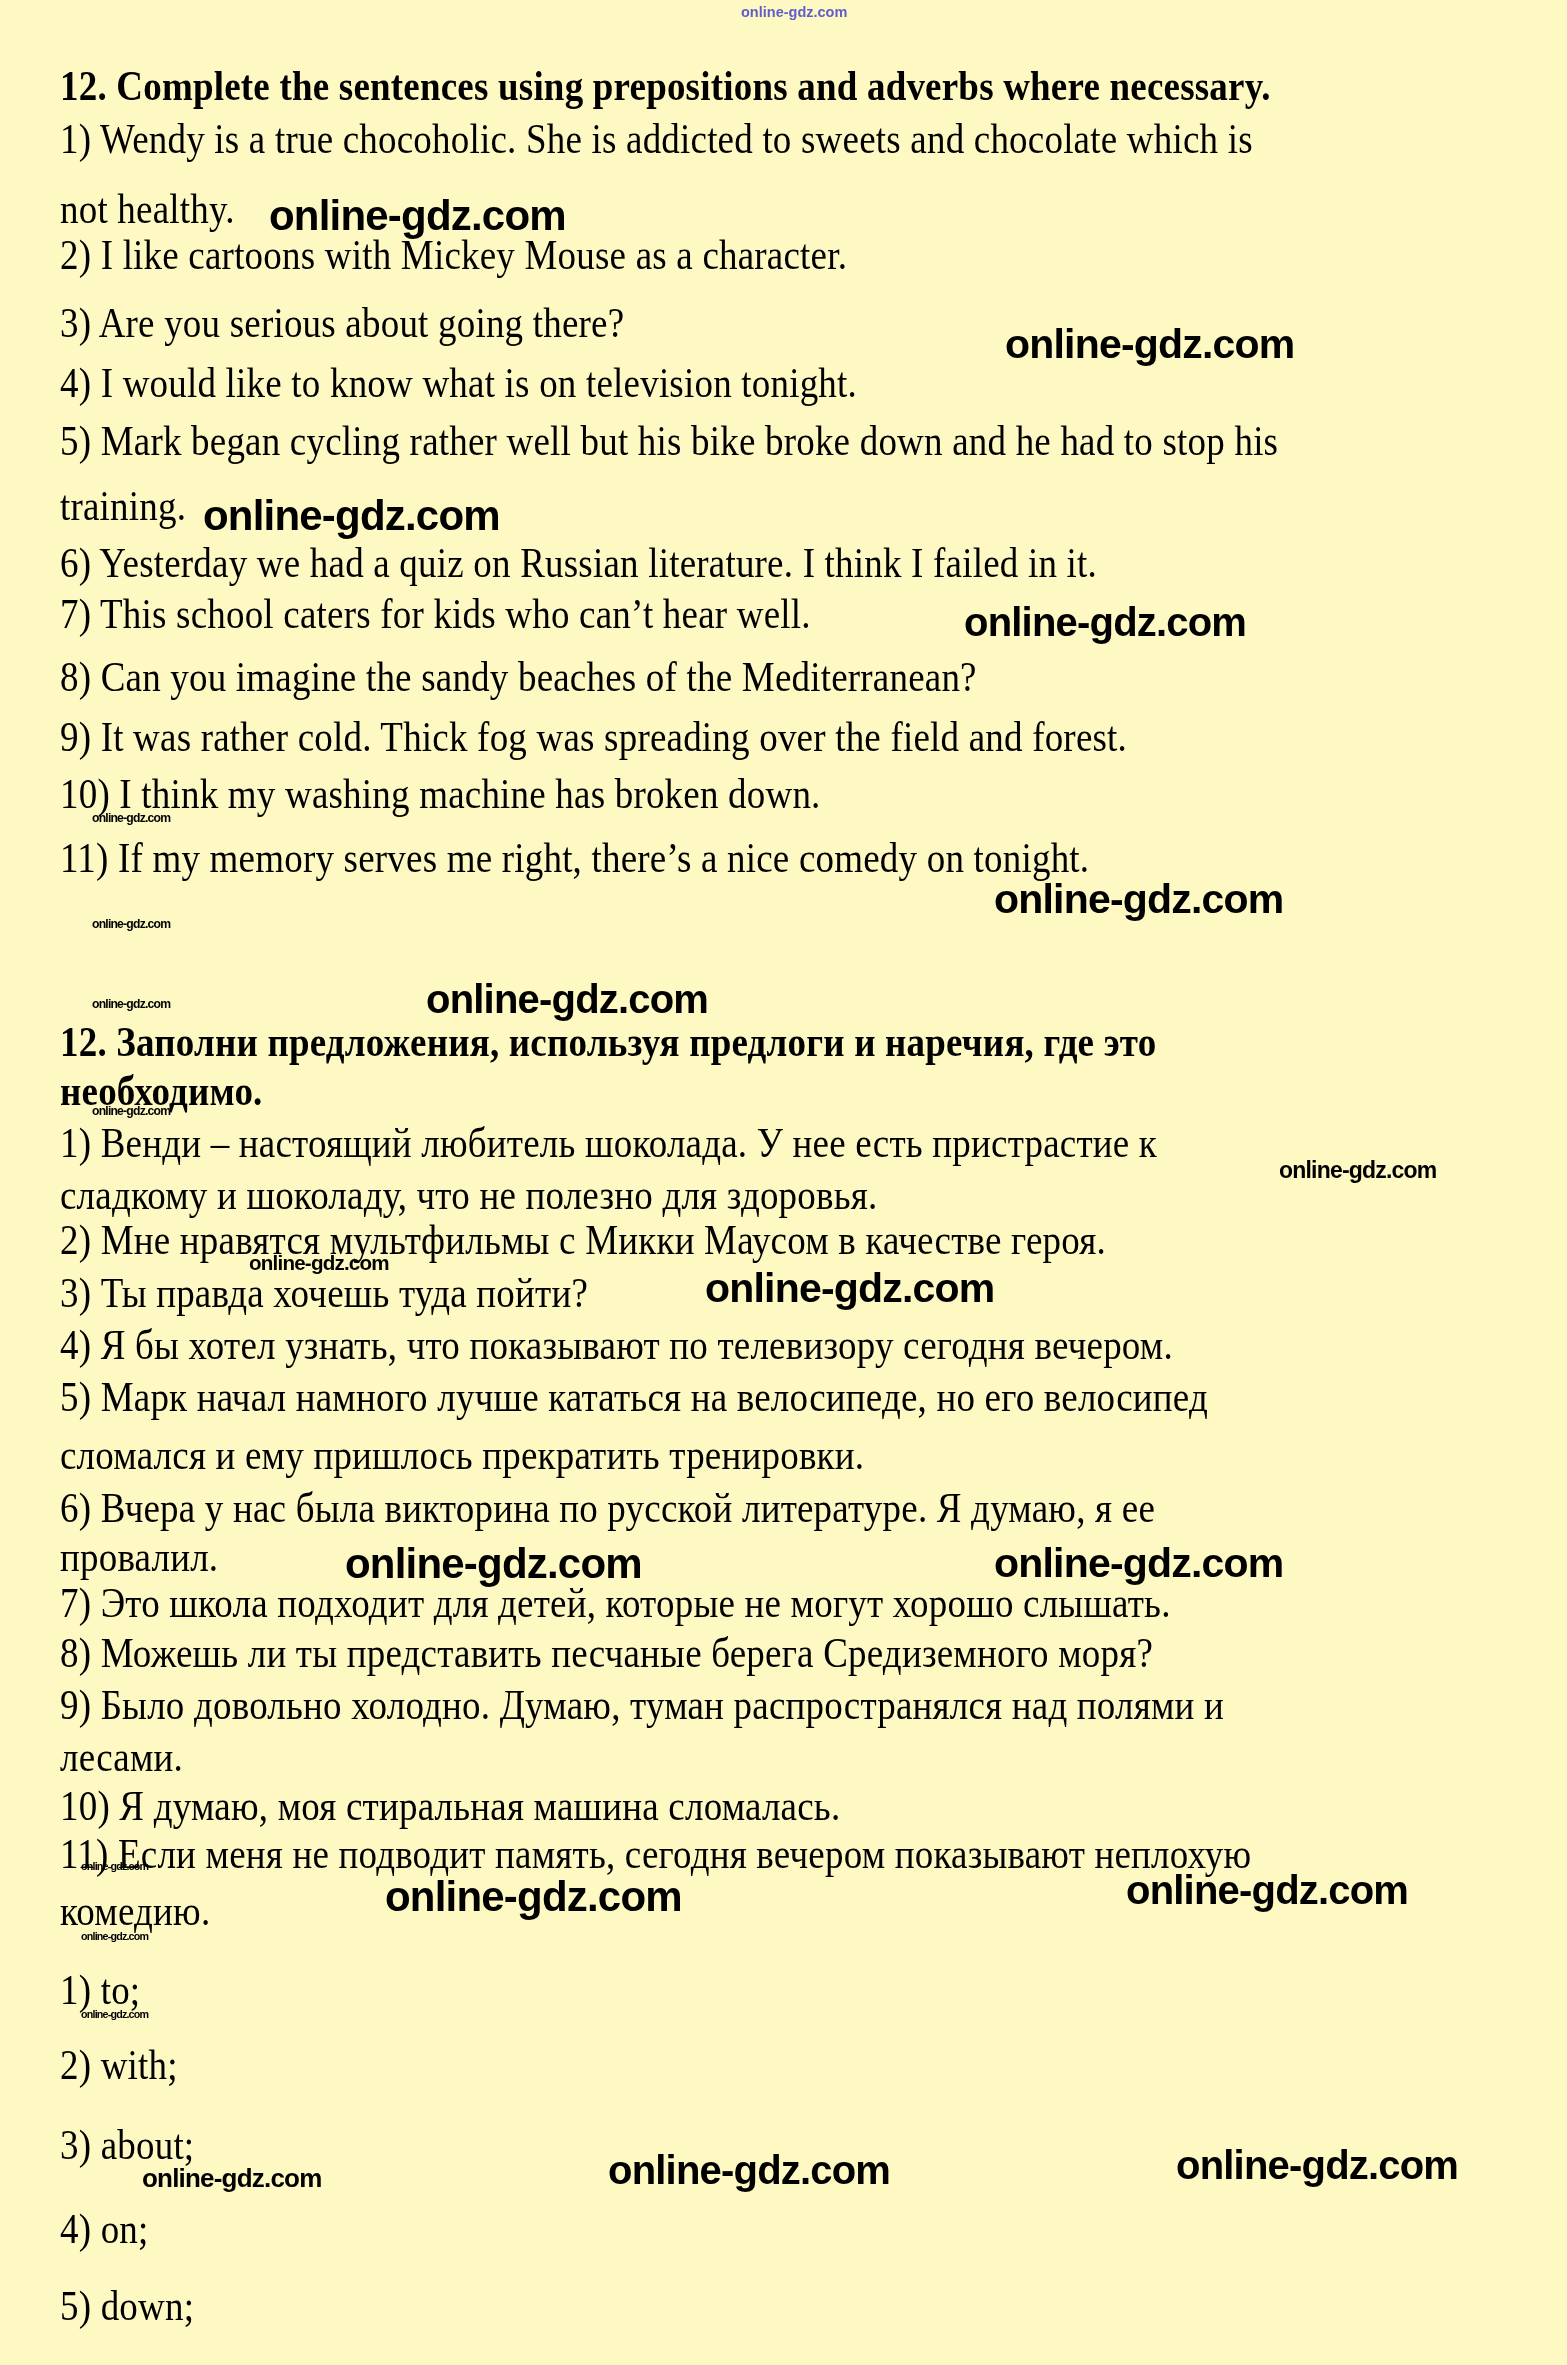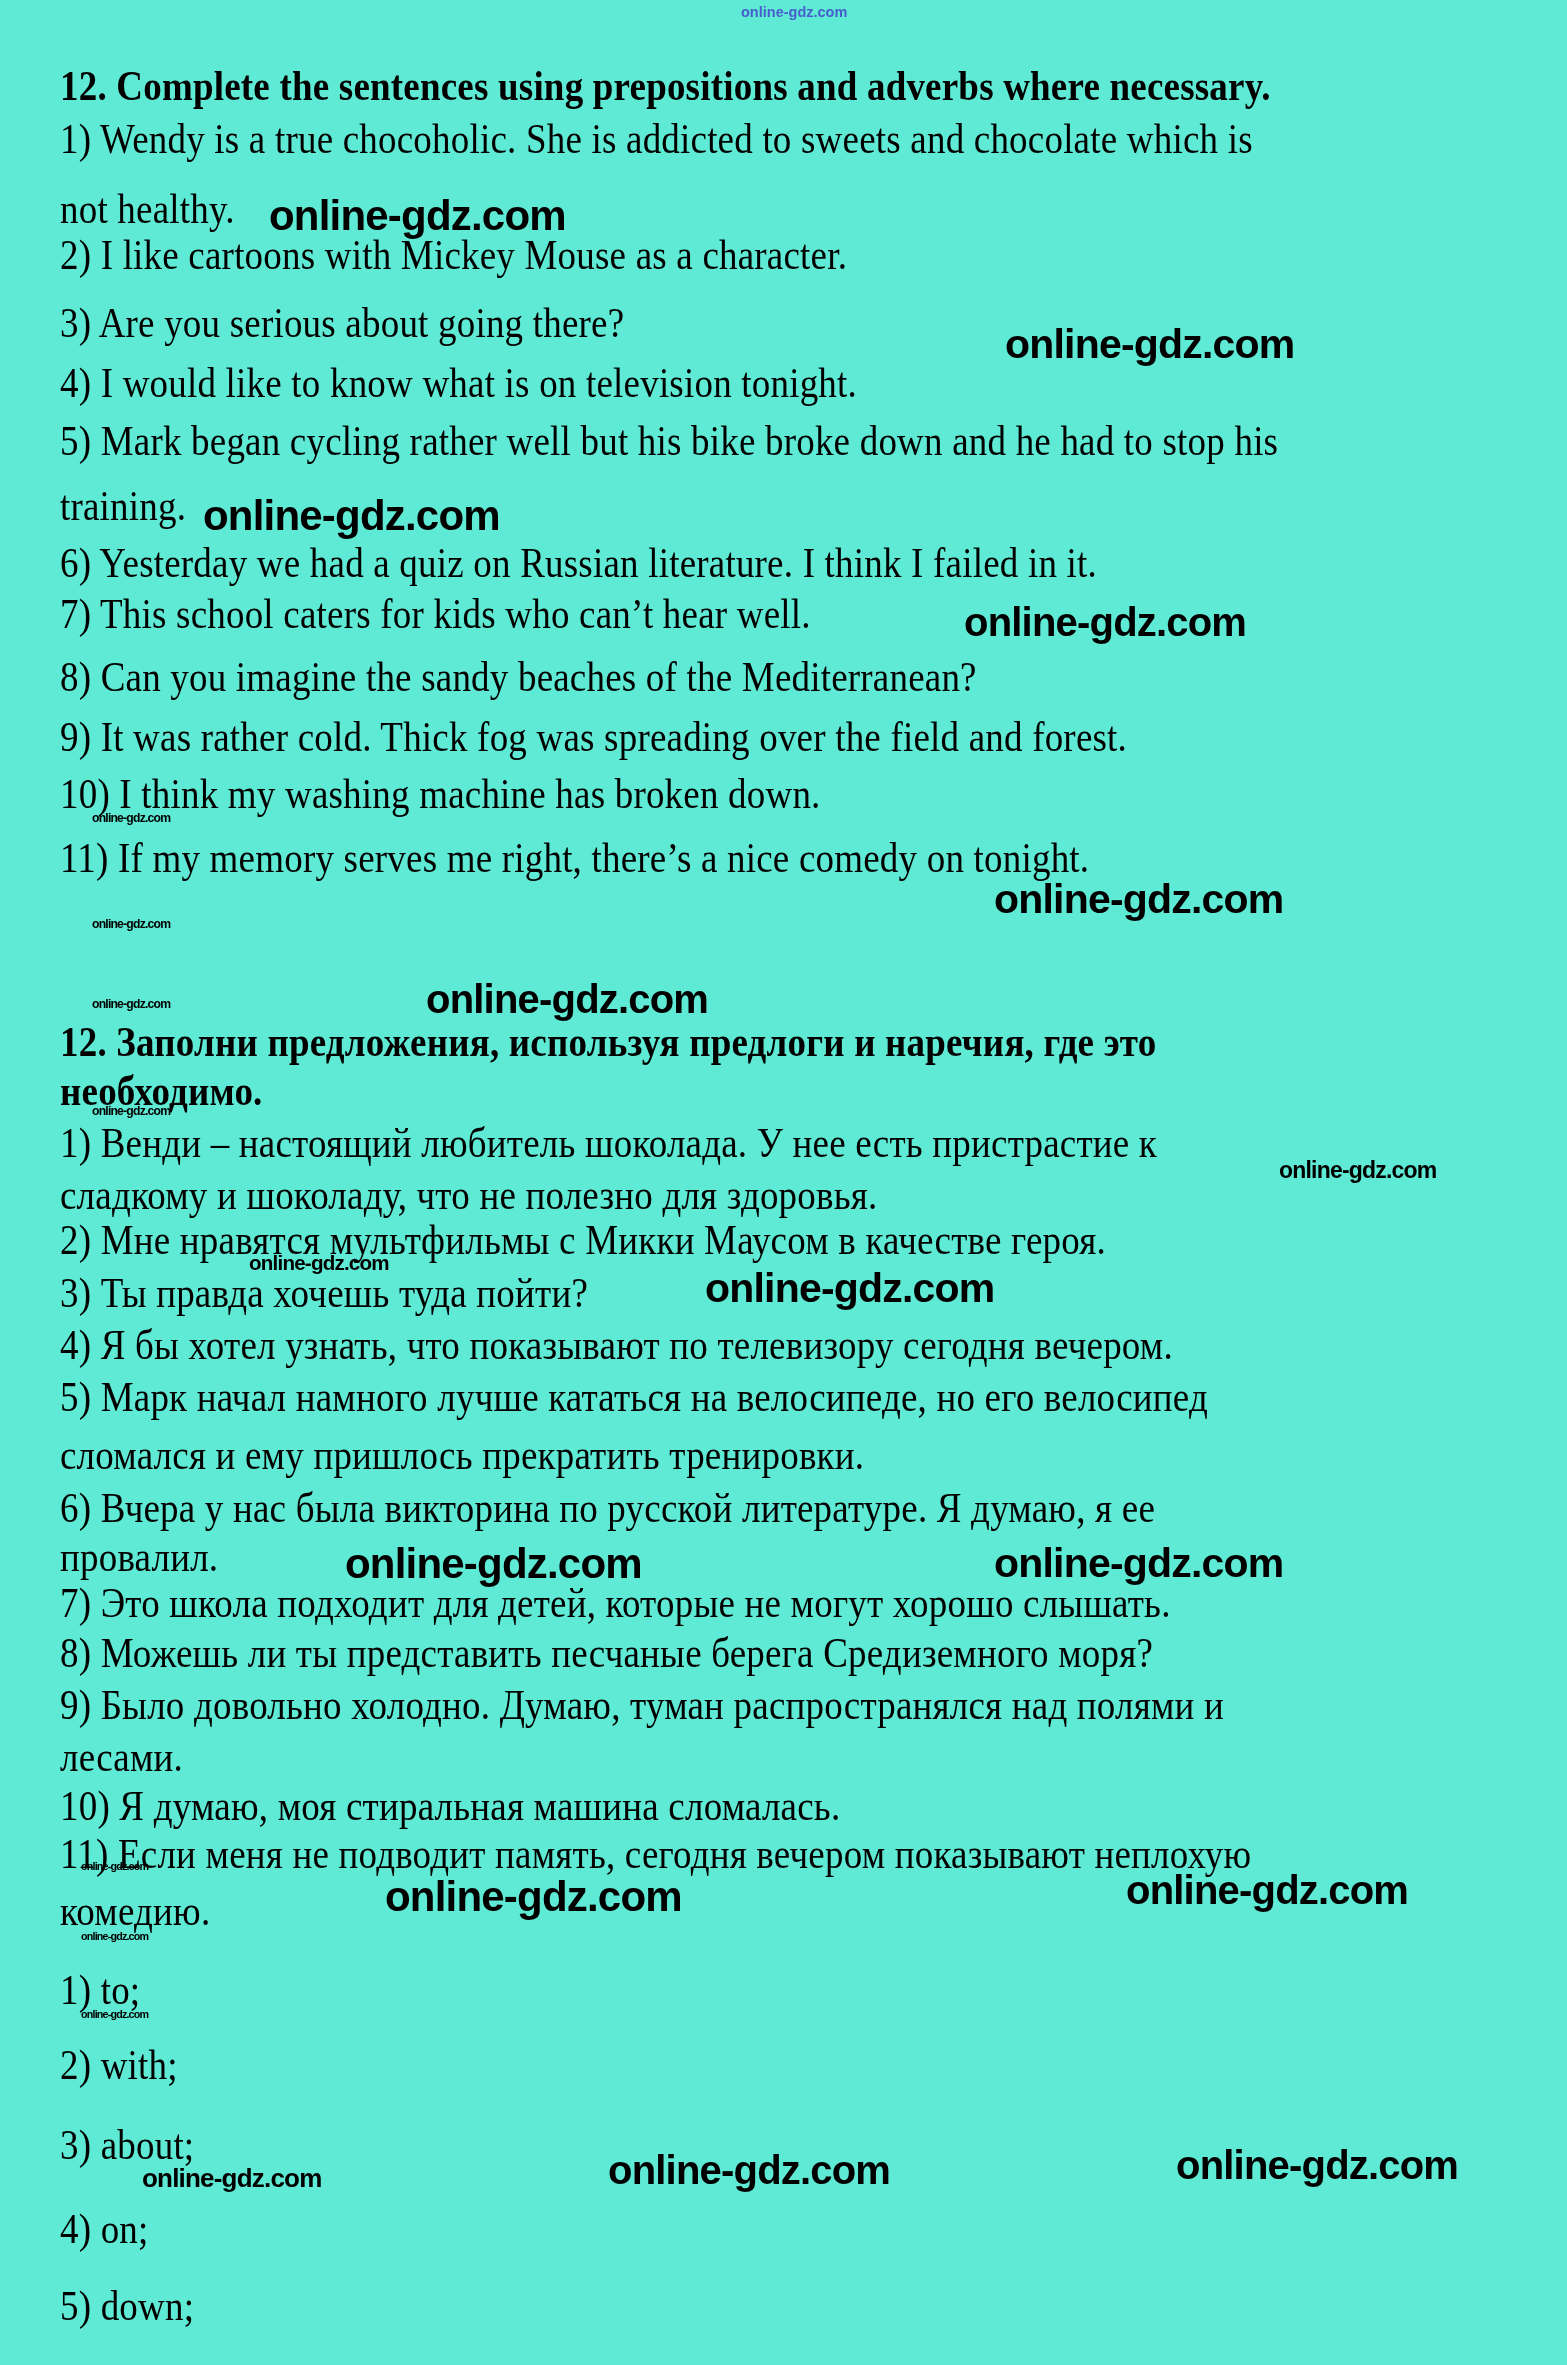--- a/index.html
+++ b/index.html
@@ -1,20 +1,20 @@
 <!DOCTYPE html>
 <html style="font-size:12.2px"><head>
 <meta charset="utf-8">
 <style>
   html, body { margin: 0; padding: 0; background: #ffffff; }
   .page {
     position: relative;
     width: 1567px;
     height: 2366px;
-    background: #5eead4;
+    background: #fef9c3;
     overflow: hidden;
     font-family: "Liberation Serif", serif;
     color: #000000;
   }
   .ln {
     position: absolute;
     left: 60px;
     white-space: nowrap;
     font-size: 37px;
     line-height: 1;

